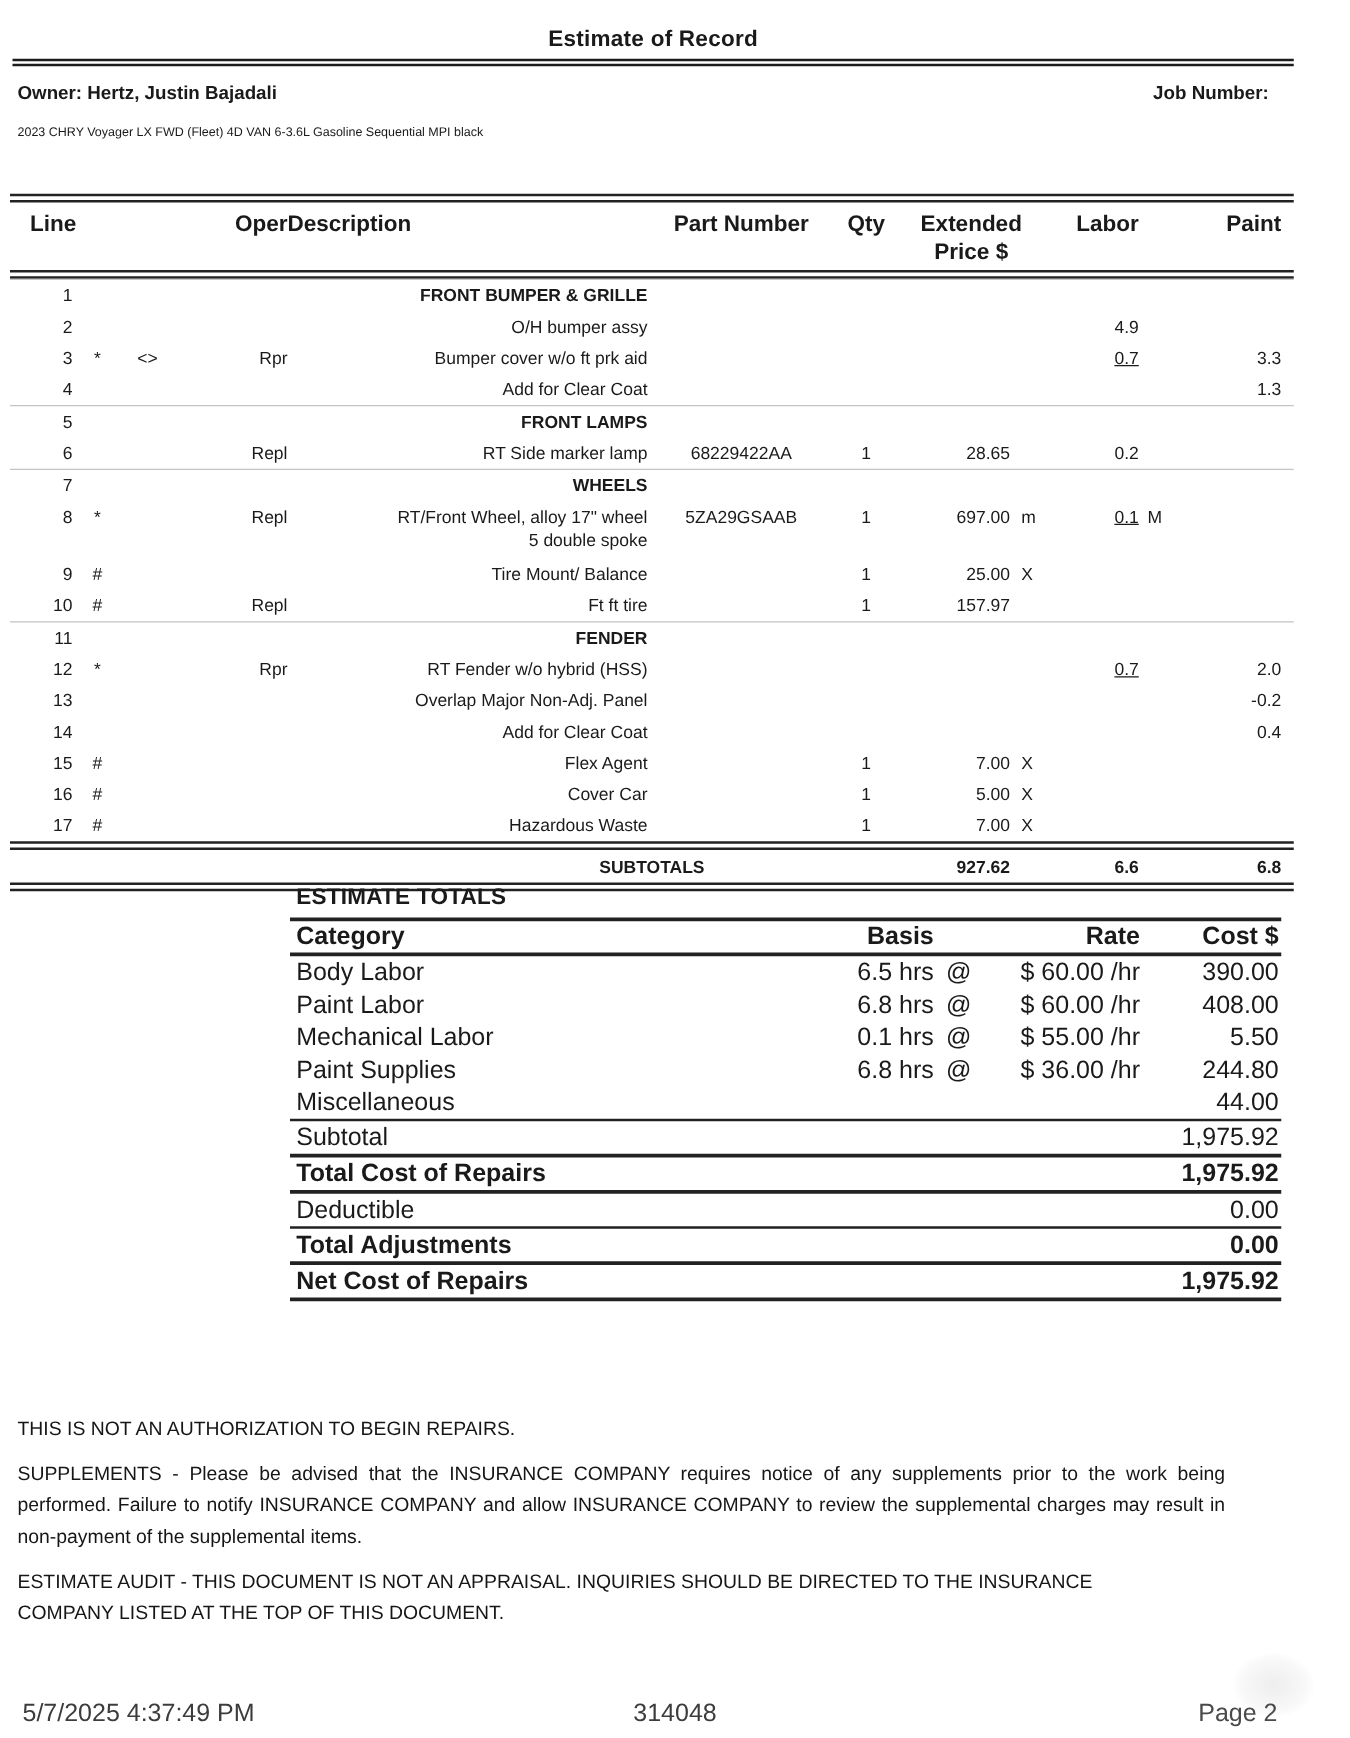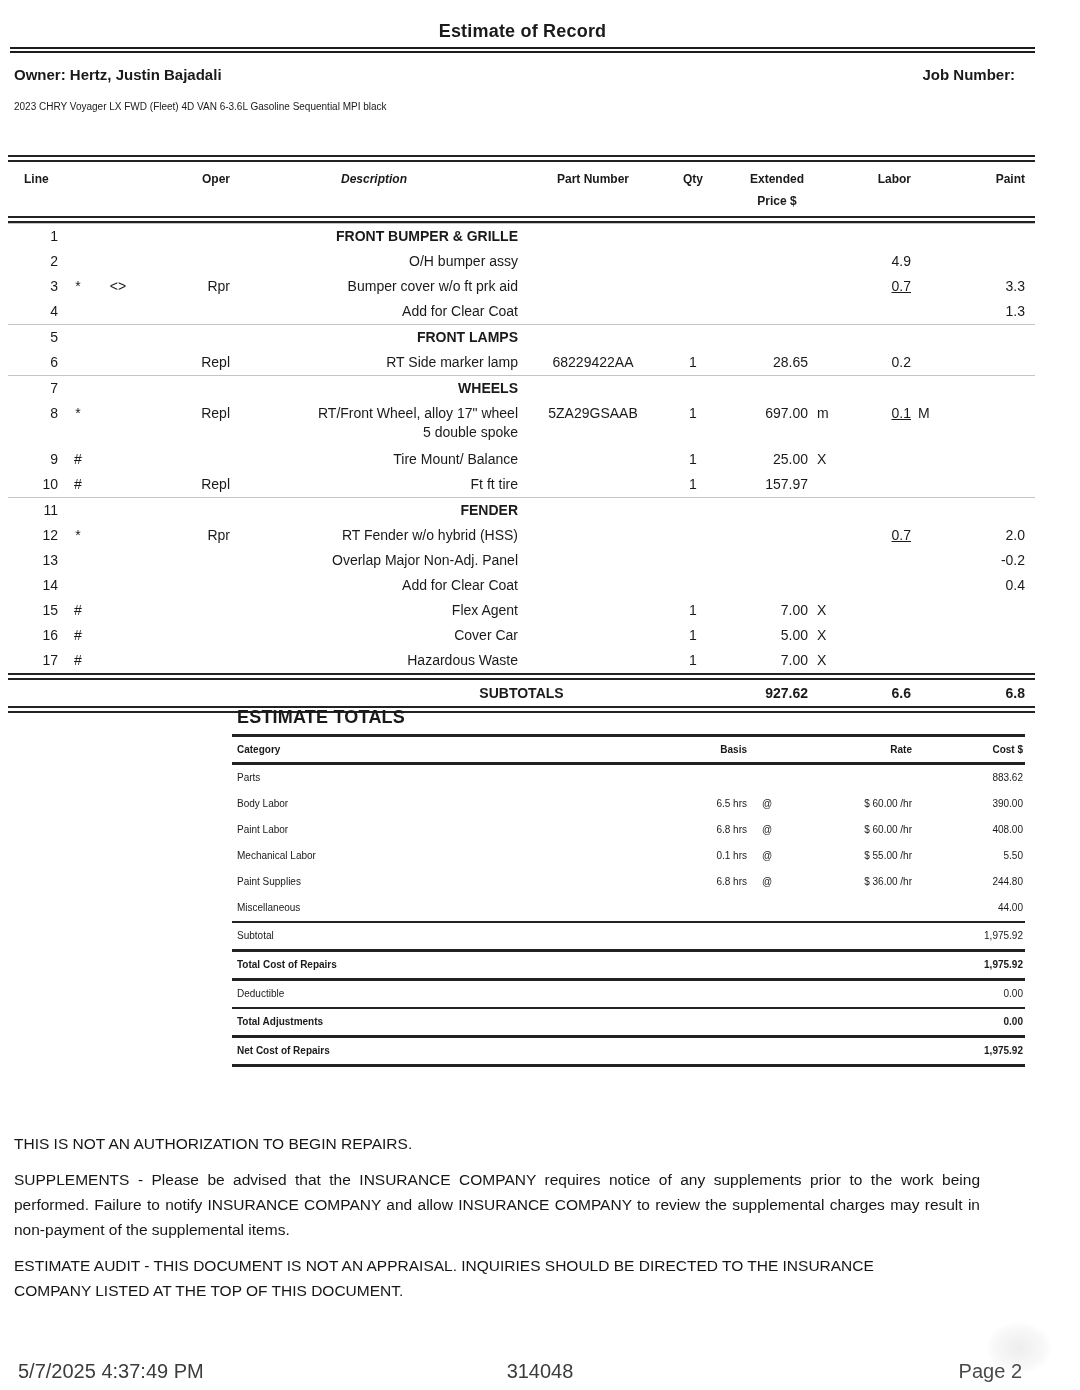--- a/index.html
+++ b/index.html
@@ -12,24 +12,24 @@
   
   .doc-title { position:absolute; top:21px; left:0; width:1045px; text-align:center; font-size:18px; font-weight:bold; letter-spacing:.2px; }
   .title-rule { position:absolute; top:47px; left:10px; width:1025px; height:6px; border-top:2px solid #1c1c1c; border-bottom:2px solid #1c1c1c; }
   .owner-row { position:absolute; top:66px; left:14px; width:1001px; display:flex; justify-content:space-between; font-size:15px; font-weight:bold; }
   .vehicle-line { position:absolute; top:101px; left:14px; font-size:10px; }
 
   
   .ltable { position:absolute; top:155px; left:8px; width:1027px; }
   .rule-double { height:7px; border-top:2px solid #222; border-bottom:2px solid #222; }
   .grid { display:grid; grid-template-columns:50px 40px 40px 92px 288px 150px 50px 90px 28px 75px 26px 98px; }
-  .thead { font-weight:bold; font-size:12px; padding:6px 0 4px 0; }
+  .thead { font-weight:bold; font-size:18px; padding:6px 0 4px 0; }
   .thead .h-line { grid-column:1 / span 2; padding-left:16px; line-height:22px; }
   .thead .h-oper { grid-column:4; text-align:right; line-height:22px; }
-  .thead .h-desc { grid-column:5; text-align:center; line-height:22px;font-style:italic; }
+  .thead .h-desc { grid-column:5; line-height:22px; }
   .thead .h-part { grid-column:6; text-align:center; line-height:22px; }
   .thead .h-qty  { grid-column:7; text-align:center; line-height:22px; }
   .thead .h-price{ grid-column:8 / span 2; text-align:center; line-height:22px; }
   .thead .h-labor{ grid-column:10; text-align:right; line-height:22px; }
   .thead .h-paint{ grid-column:12; text-align:right; padding-right:10px; line-height:22px; }
   .trow { font-size:14px; line-height:25px; }
   .trow > div { white-space:nowrap; }
   .c-line { text-align:right; }
   .c-sym1, .c-sym2 { text-align:center; }
   .c-oper { text-align:right; }
@@ -47,21 +47,21 @@
   .u { text-decoration:underline; }
   .subtotal-row { position:relative; height:26px; font-weight:bold; font-size:14px; line-height:26px; }
   .subtotal-label { position:absolute; left:50%; transform:translateX(-50%); }
   .subtotal-grid { position:absolute; inset:0; }
 
   
   .totals { position:absolute; top:707px; left:232px; width:793px; }
   .totals-title { font-size:18px; font-weight:bold; padding-left:5px; margin-bottom:6px; letter-spacing:.2px; }
   .trule-thick { border-top:3px solid #222; }
   .trule-thin  { border-top:2px solid #222; }
-  .totrow { display:grid; grid-template-columns:330px 185px 40px 125px 113px; font-size:10px; line-height:26px; }
+  .totrow { display:grid; grid-template-columns:330px 185px 40px 125px 113px; font-size:20px; line-height:26px; }
   .totrow.thead2 { font-weight:bold; line-height:25px; }
   .t-cat  { padding-left:5px; white-space:nowrap; }
   .t-basis{ text-align:right; }
   .t-at   { text-align:center; }
   .t-rate { text-align:right; }
   .t-cost { text-align:right; padding-right:2px; }
   .totrow.bold { font-weight:bold; }
 
   
   .notices { position:absolute; top:1106px; left:14px; width:1000px; font-size:15.5px; line-height:25px; color:#161616;margin-top:25px; }
@@ -398,27 +398,20 @@
   <div class="totrow thead2">
     <div class="t-cat">Category</div>
     <div class="t-basis">Basis</div>
     <div class="t-at"></div>
     <div class="t-rate">Rate</div>
     <div class="t-cost">Cost $</div>
   </div>
   <div class="trule-thick"></div>
   <div id="totals-rows">
       <div class="totrow">
-        <div class="t-cat">Parts</div>
-        <div class="t-basis"></div>
-        <div class="t-at"></div>
-        <div class="t-rate"></div>
-        <div class="t-cost">883.62</div>
-      </div>
-      <div class="totrow">
         <div class="t-cat">Body Labor</div>
         <div class="t-basis">6.5 hrs</div>
         <div class="t-at">@</div>
         <div class="t-rate">$ 60.00 /hr</div>
         <div class="t-cost">390.00</div>
       </div>
       <div class="totrow">
         <div class="t-cat">Paint Labor</div>
         <div class="t-basis">6.8 hrs</div>
         <div class="t-at">@</div>

